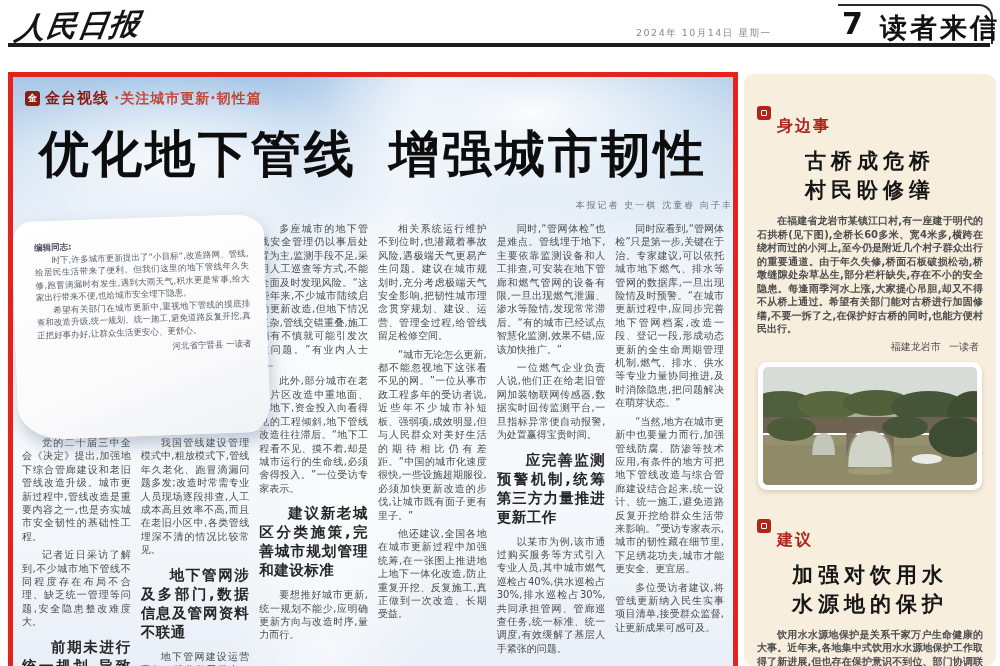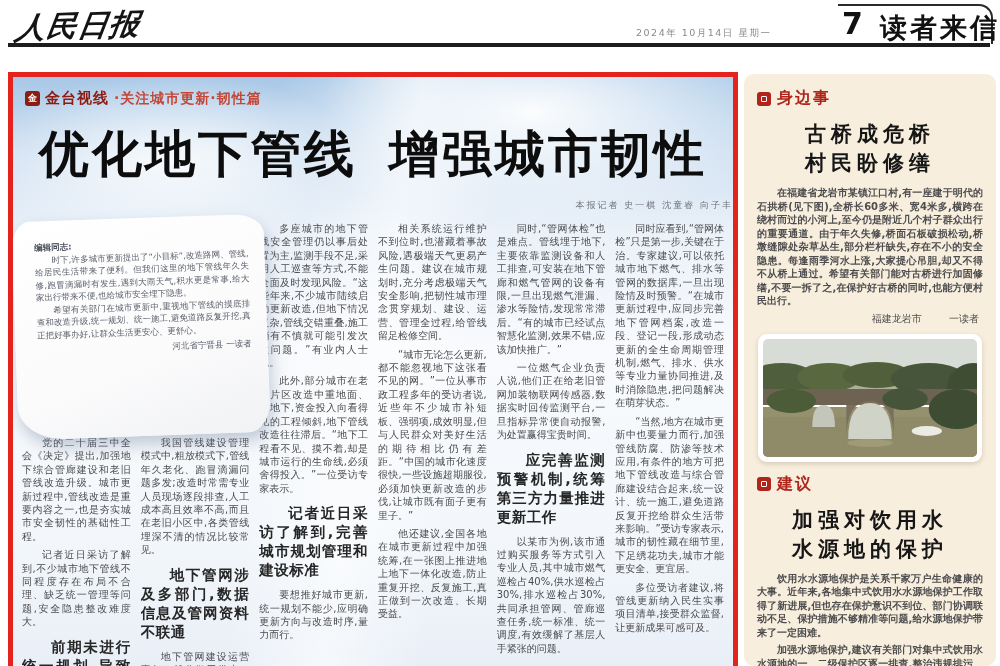--- a/index.html
+++ b/index.html
@@ -58,27 +58,27 @@
   .letter .sig { text-align:right; text-indent:0; margin-top:3px; }
 
   
   .sidebar { position:absolute; left:744px; top:74px; width:252px; height:592px;
              background:#f8eedd; border-radius:10px; padding:14px 13px; overflow:hidden; }
   .tag { display:flex; align-items:center; gap:6px; margin-bottom:10px; }
   .tag-icon { width:14px; height:14px; background:#b0251b; border-radius:3px;
               display:flex; align-items:center; justify-content:center; }
   .tag-icon i { display:block; width:6px; height:6px; border:1.5px solid #fff; border-radius:1px; }
   .tag-label { font-family:"DejaVu Serif","Liberation Serif",serif; font-size:16px; font-weight:800;
-               color:#ad241b; letter-spacing:2px; }
-  .side-title { font-family:Liberation Sans, sans-serif; font-size:21px; font-weight:900;
+               color:#ad241b; letter-spacing:2px;margin-top:28px; }
+  .side-title { font-family:Liberation Serif, serif; font-size:21px; font-weight:900;
                 color:#161616; text-align:center; letter-spacing:5px; line-height:29px; margin-bottom:9px; }
   .side-body p { font-size:10px; line-height:13.5px; color:#4d4d4f; text-align:justify;
                  text-indent:2em; margin-bottom:4px;font-weight:bold; }
   .side-sig { font-size:10px; color:#4d4d4f; text-align:right; padding-right:4px; margin:2px 0 8px; }
-  .side-sig span { margin-left:24px; }
+  .side-sig span { margin-left:5px; }
   .photo-frame { background:#fff; border-radius:9px; padding:5px; margin:2px 1px 12px;
                  box-shadow:0 2px 5px rgba(120,100,70,.25); }
   .photo-frame svg { display:block; width:100%; height:118px; border-radius:5px; }
 </style>
 </head>
 <body>
 
 <div class="masthead">
   <div class="logo">人民日报</div>
   <div class="page-bracket"></div>
@@ -118,21 +118,21 @@
     </div>
     <div class="col">
       <div class="spacer"></div>
       <p>我国管线建设管理模式中,粗放模式下,管线年久老化、跑冒滴漏问题多发;改造时常需专业人员现场逐段排查,人工成本高且效率不高,而且在老旧小区中,各类管线埋深不清的情况比较常见。</p>
       <h3>地下管网涉及多部门,数据信息及管网资料不联通</h3>
       <p>地下管网建设运营责任一般分散于供水、排水、燃气、电力等多家单位,标准不一、数据分散,信息共享渠道不畅。</p>
     </div>
     <div class="col">
       <p>多座城市的地下管线安全管理仍以事后处置为主,监测手段不足,采用人工巡查等方式,不能全面及时发现风险。“这些年来,不少城市陆续启动更新改造,但地下情况复杂,管线交错重叠,施工稍有不慎就可能引发次生问题。”有业内人士说。</p>
       <p>此外,部分城市在老旧片区改造中重地面、轻地下,资金投入向看得见的工程倾斜,地下管线改造往往滞后。“地下工程看不见、摸不着,却是城市运行的生命线,必须舍得投入。”一位受访专家表示。</p>
-      <h3>记者近日采访了解到,完善城市规划管理和建设标准</h3>
+      <h3>建议新老城区分类施策,完善城市规划管理和建设标准</h3>
       <p>要想推好城市更新,统一规划不能少,应明确更新方向与改造时序,量力而行。</p>
     </div>
     <div class="col">
       <p>相关系统运行维护不到位时,也潜藏着事故风险,遇极端天气更易产生问题。建议在城市规划时,充分考虑极端天气安全影响,把韧性城市理念贯穿规划、建设、运营、管理全过程,给管线留足检修空间。</p>
       <p>“城市无论怎么更新,都不能忽视地下这张看不见的网。”一位从事市政工程多年的受访者说,近些年不少城市补短板、强弱项,成效明显,但与人民群众对美好生活的期待相比仍有差距。“中国的城市化速度很快,一些设施超期服役,必须加快更新改造的步伐,让城市既有面子更有里子。”</p>
       <p>他还建议,全国各地在城市更新过程中加强统筹,在一张图上推进地上地下一体化改造,防止重复开挖、反复施工,真正做到一次改造、长期受益。</p>
     </div>
     <div class="col">
       <p>同时,“管网体检”也是难点。管线埋于地下,主要依靠监测设备和人工排查,可安装在地下管廊和燃气管网的设备有限,一旦出现燃气泄漏、渗水等险情,发现常常滞后。“有的城市已经试点智慧化监测,效果不错,应该加快推广。”</p>
       <p>一位燃气企业负责人说,他们正在给老旧管网加装物联网传感器,数据实时回传监测平台,一旦指标异常便自动报警,为处置赢得宝贵时间。</p>

